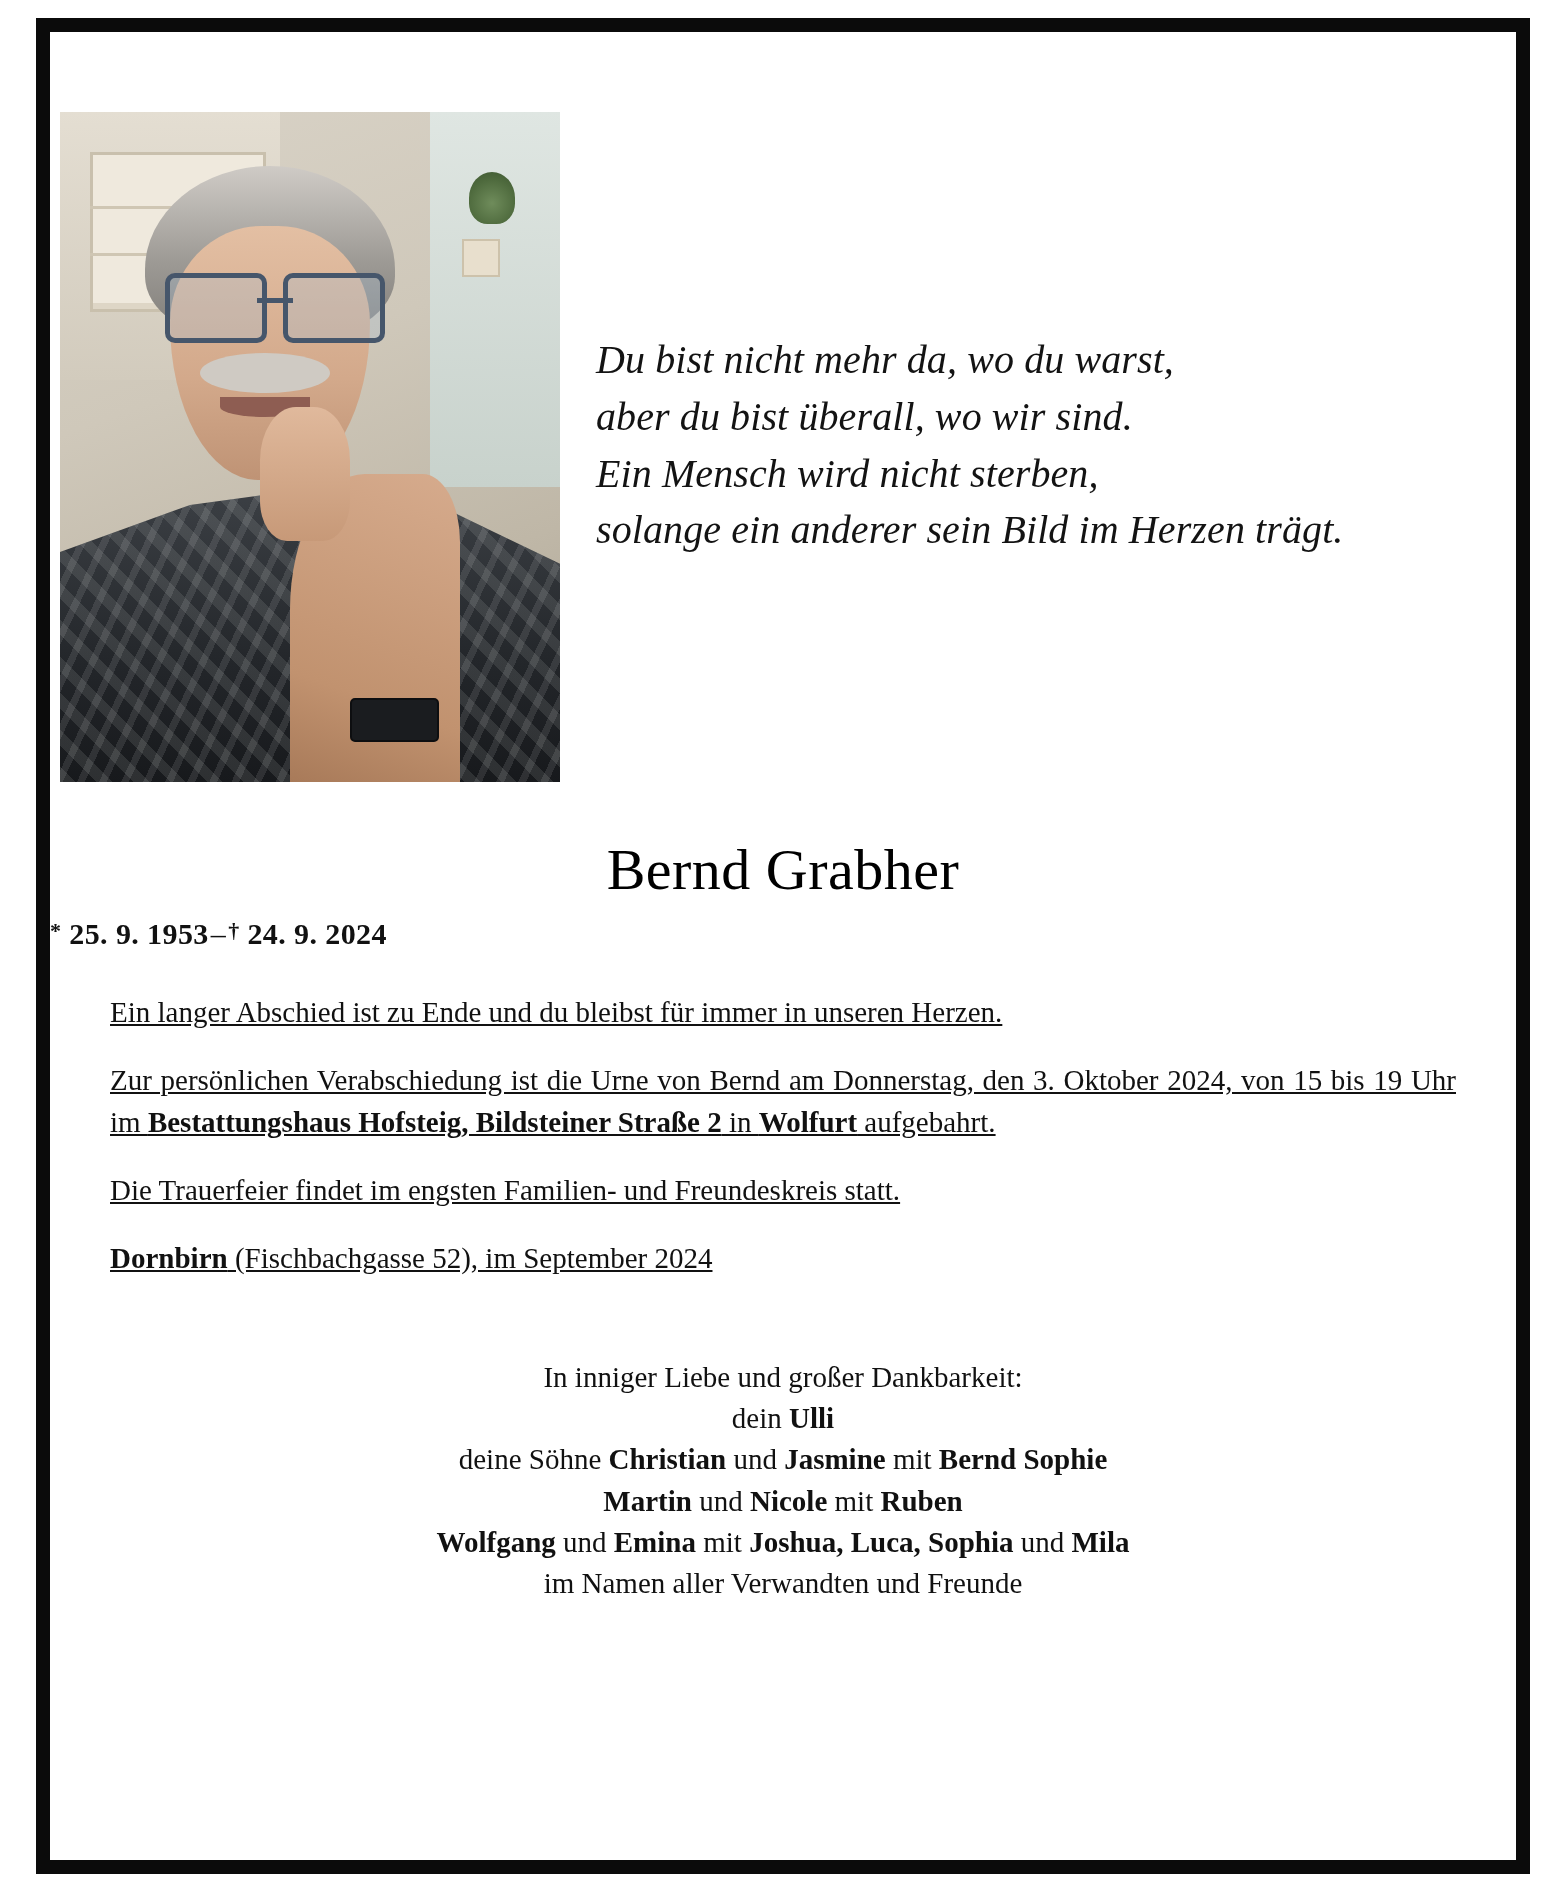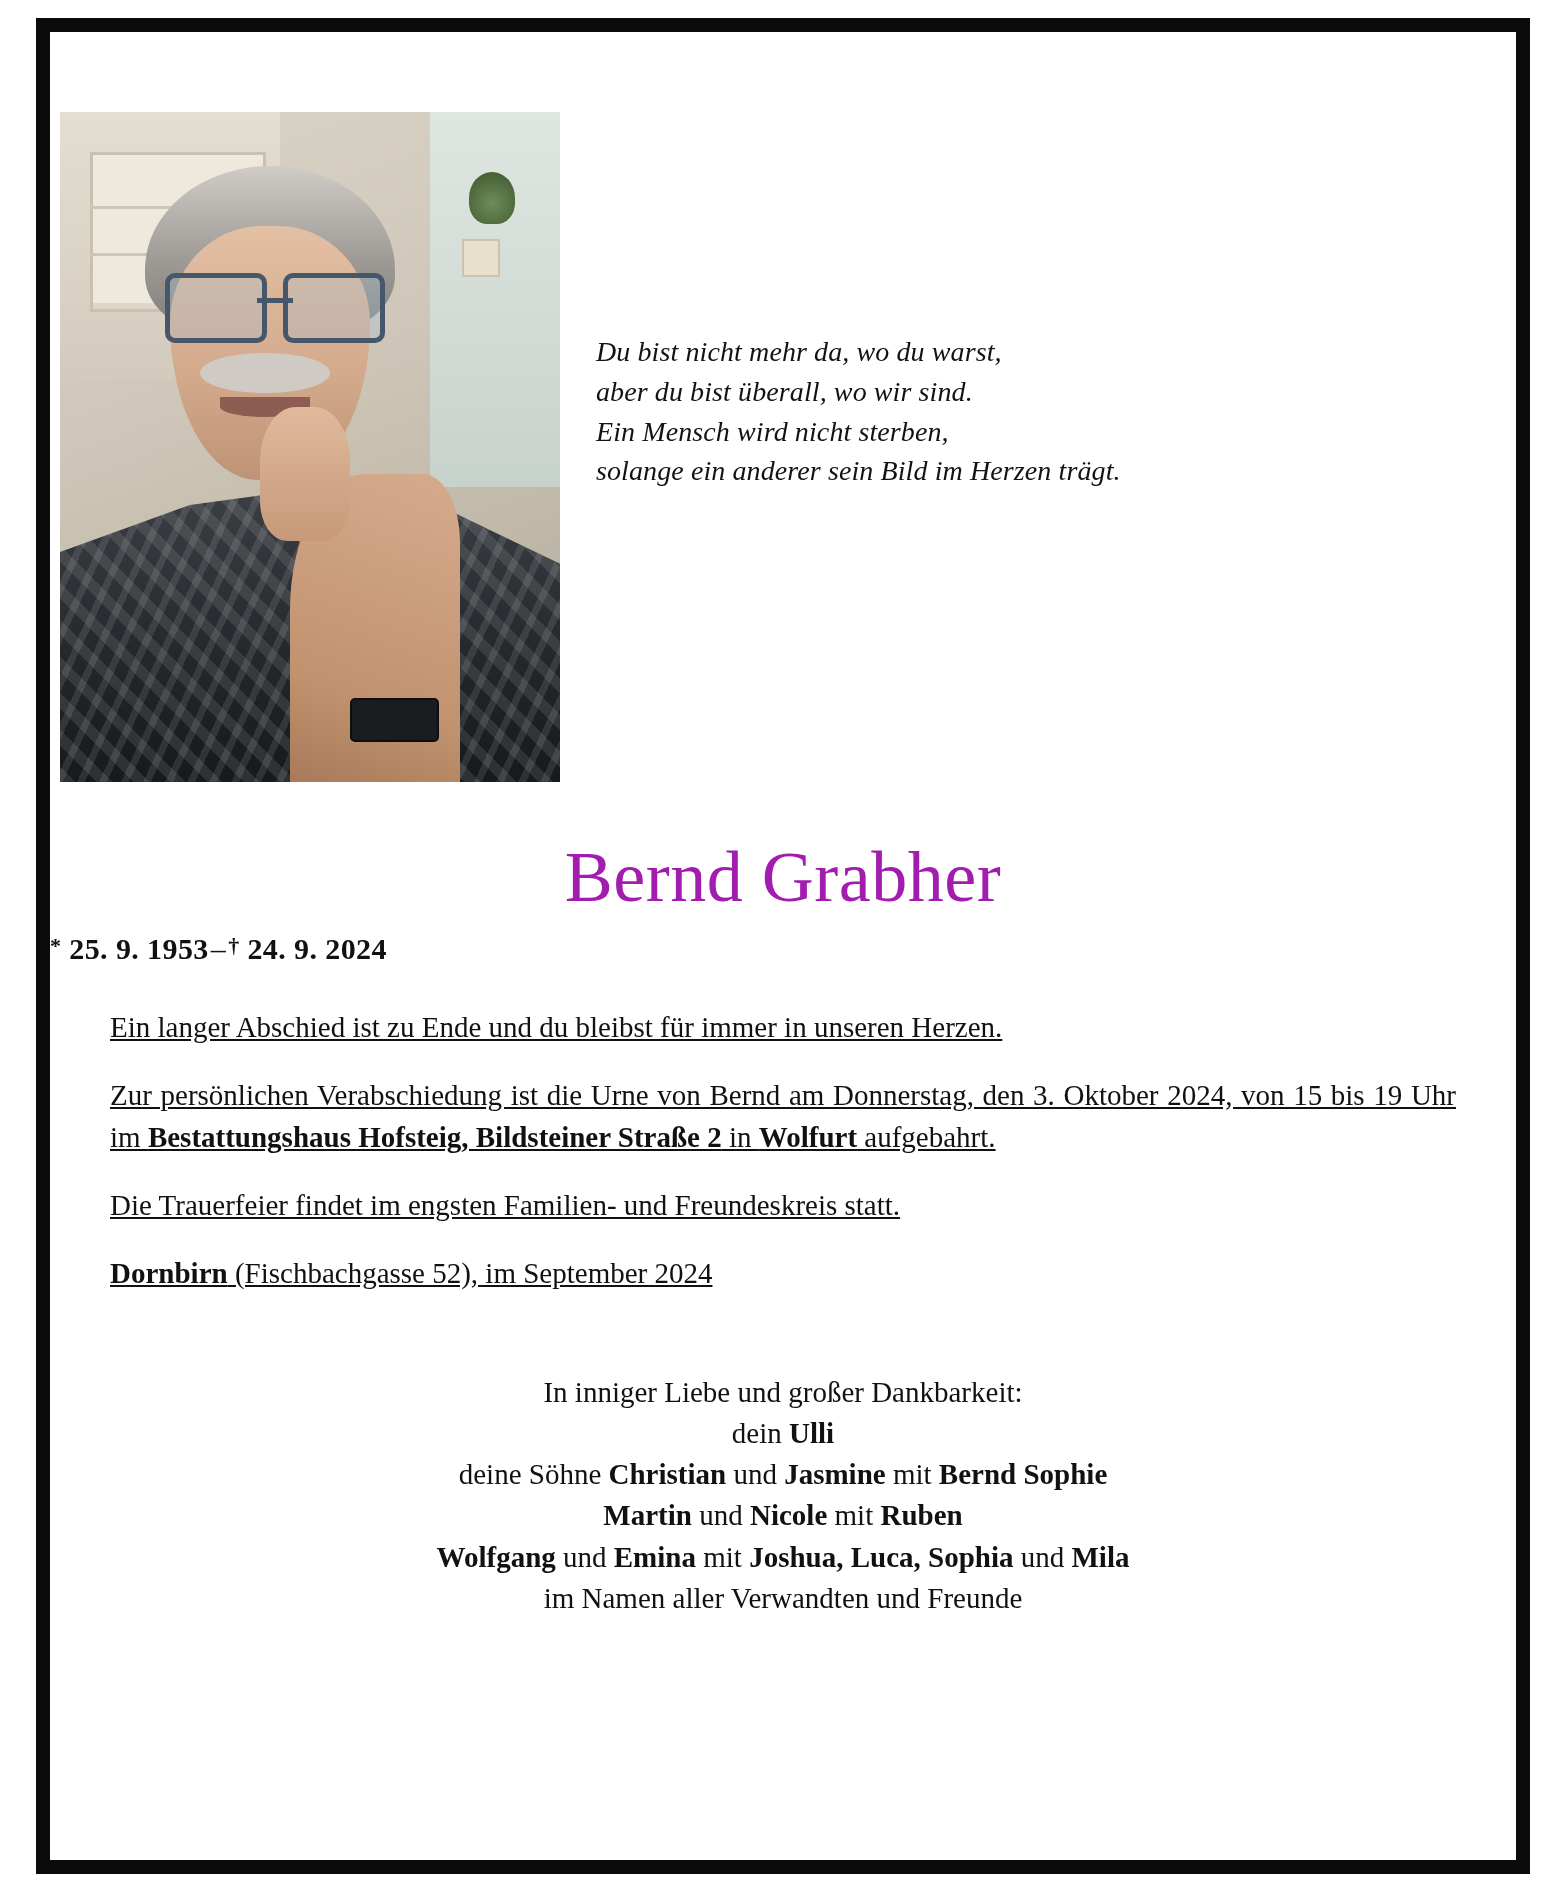--- a/index.html
+++ b/index.html
@@ -140,36 +140,36 @@
   }
   .ph-watch {
     position: absolute; left: 58%; bottom: 6%; width: 17%; height: 6%;
     background: #1a1c1f; border: 2px solid #0d0e10; border-radius: 5px;
   }
 
   .verse {
     flex: 1;
     padding: 220px 70px 0 26px;
     font-style: italic;
-    font-size: 28px;
+    font-size: 40px;
     line-height: 1.42;
     letter-spacing: 0.1px;
     color: #131313;
   }
   .verse .line { white-space: nowrap; }
 
   
   .name {
     text-align: center;
-    font-size: 72px;
+    font-size: 58px;
     line-height: 1.05;
     letter-spacing: 0.5px;
     margin: 58px 0 0 0;
     font-weight: 400;
-    color: #a21caf;
+    color: #000000;
   }
   .dates {
     font-size: 30px;
     font-weight: bold;
     margin: 16px 0 0 0;
     letter-spacing: 0.4px;
   }
   .dates .sym { font-size: 22px; vertical-align: 6px; }
   .dates .dash { font-weight: normal; padding: 0 2px; }
 

